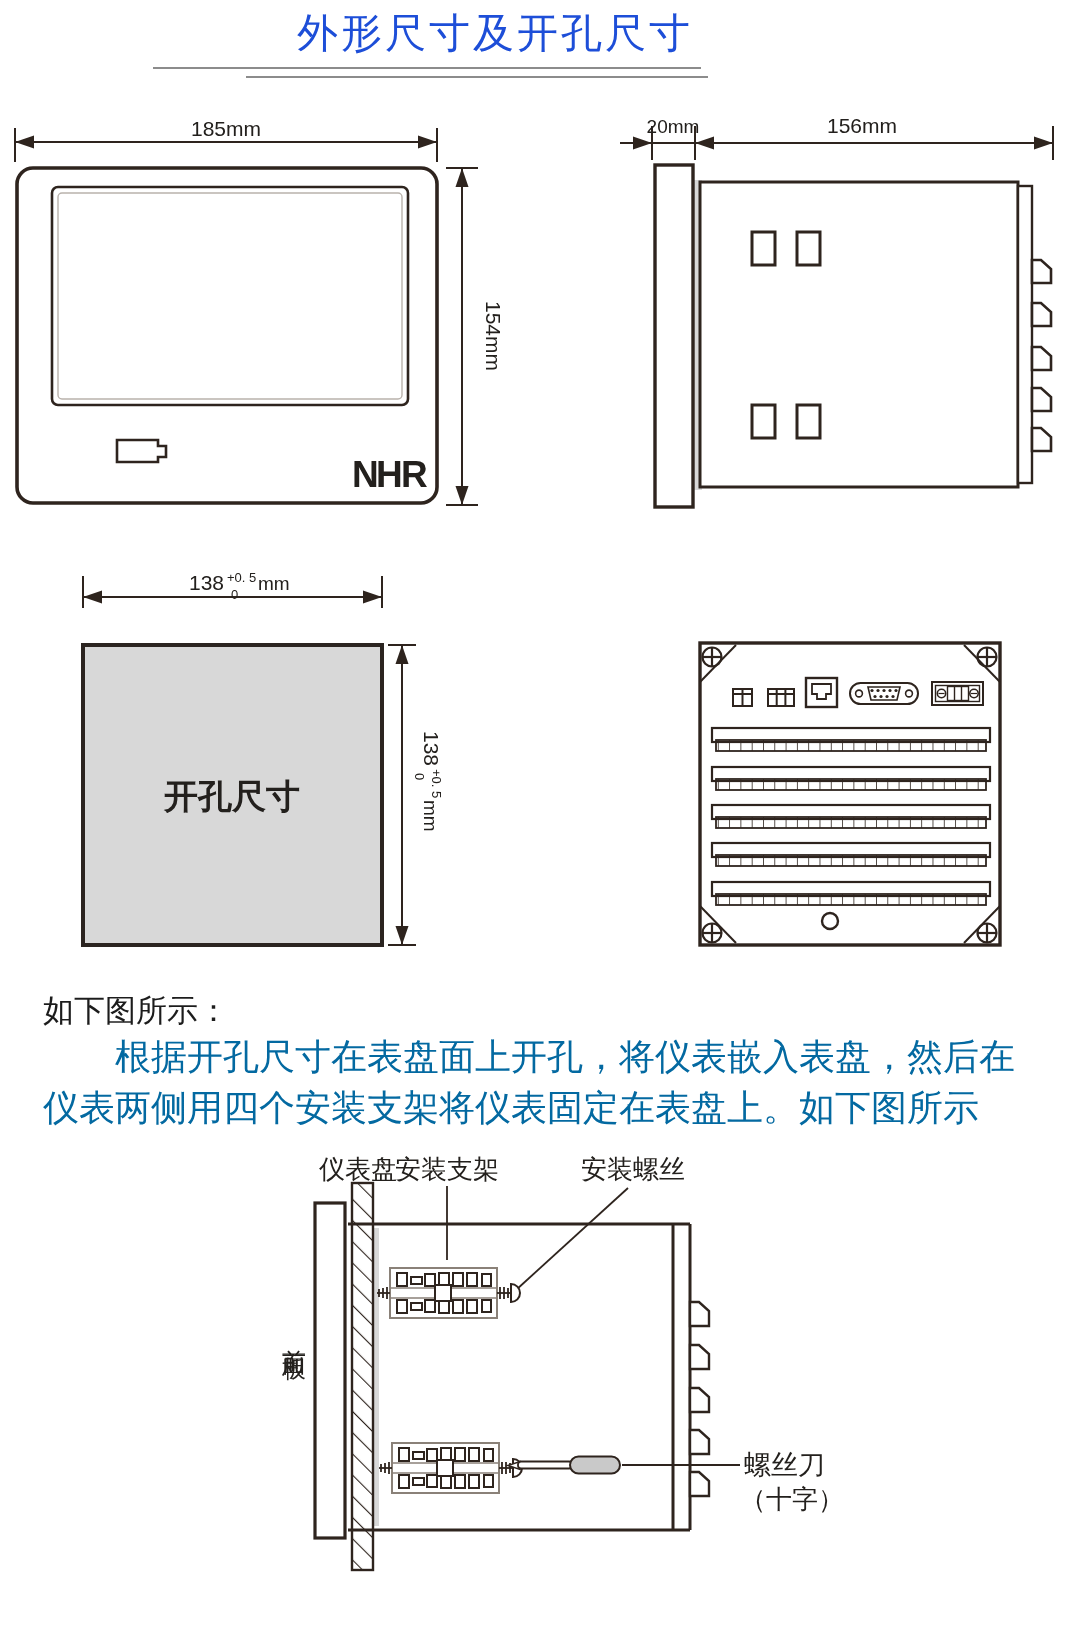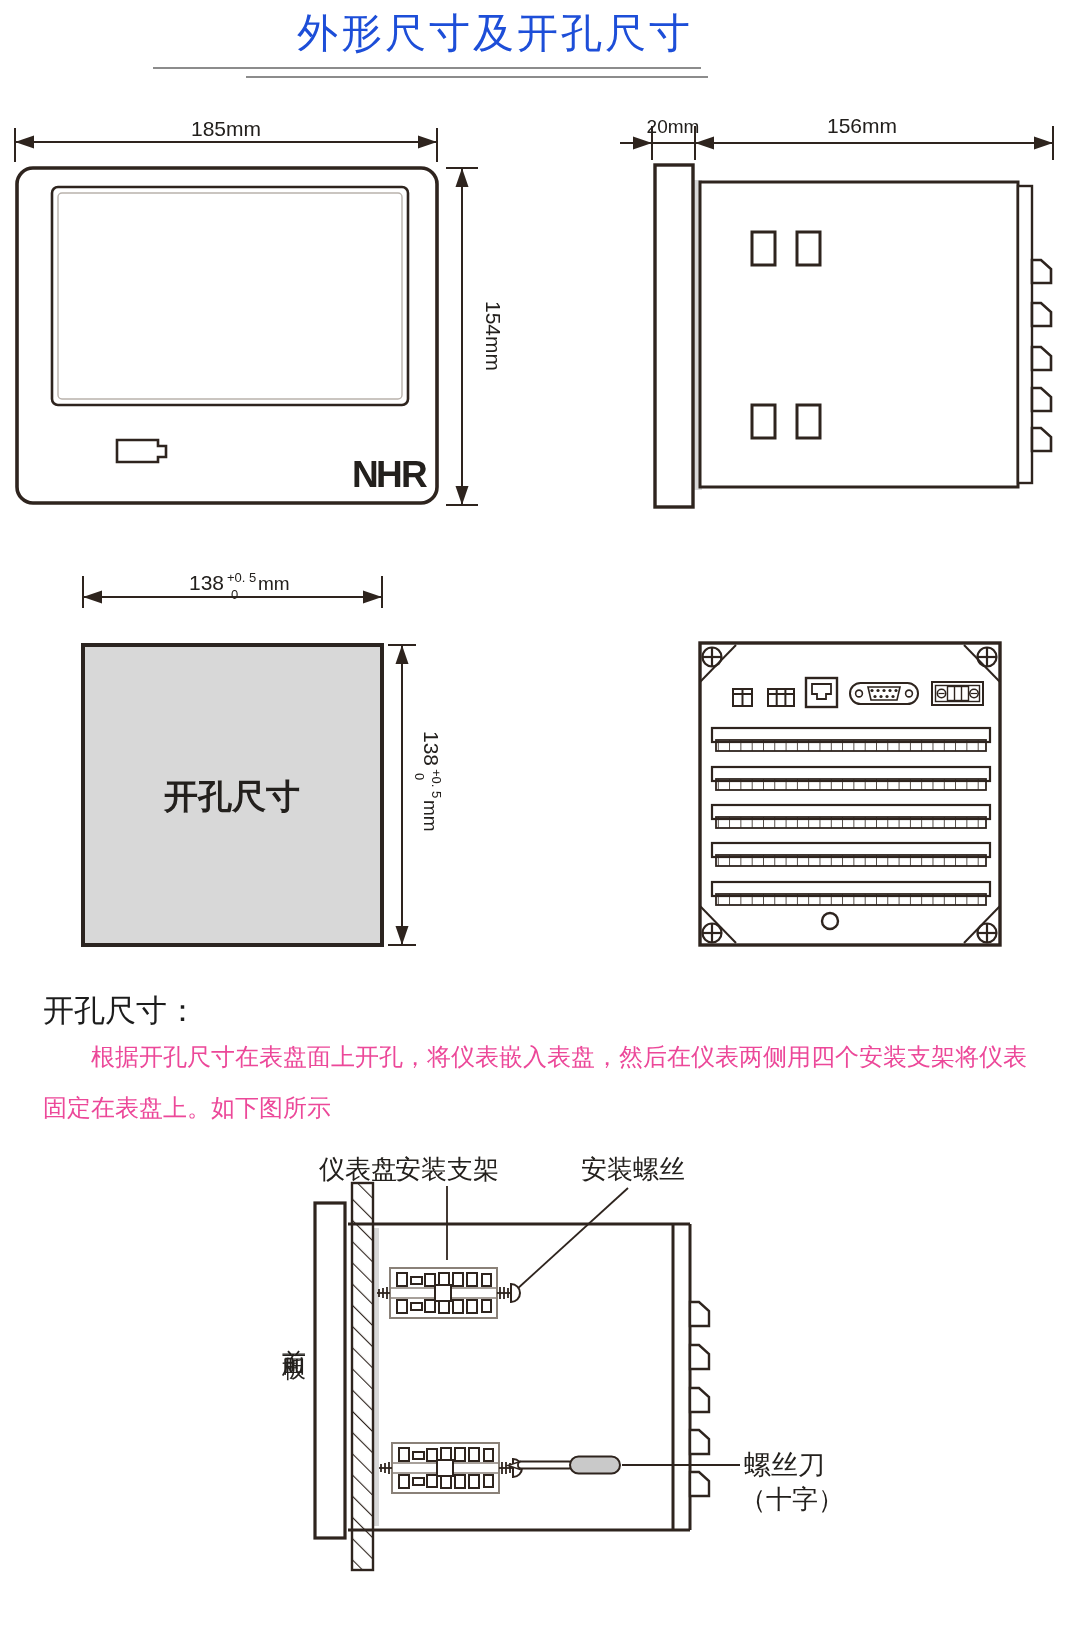--- a/index.html
+++ b/index.html
@@ -3,22 +3,22 @@
 <meta charset="utf-8">
 <style>
   html,body{margin:0;padding:0;background:#fff;}
   #page{position:relative;width:1080px;height:1639px;background:#fff;overflow:hidden;
         font-family:"Liberation Sans",sans-serif;color:#2e241e;}
   .abs{position:absolute;}
   #title{top:6px;left:0;width:990px;text-align:center;font-size:41px;letter-spacing:3px;
          color:#1d4ed8;font-family:"Liberation Sans",sans-serif;}
   .rule{position:absolute;height:2px;background:#8c8c8c;}
   #install-heading{top:990px;left:43px;font-size:31px;font-family:"Liberation Serif",serif;color:#1c1c1c;}
-  #install-paragraph{top:1032px;left:43px;width:1006px;font-size:24px;line-height:51px;
-         text-indent:2em;font-family:"Liberation Serif",serif;color:#ec4899;}
+  #install-paragraph{top:1032px;left:43px;width:1006px;font-size:36px;line-height:51px;
+         text-indent:2em;font-family:"Liberation Serif",serif;color:#0369a1;}
   #front-panel-label{top:1330px;left:278px;writing-mode:vertical-rl;font-size:24px;
          letter-spacing:4px;font-family:"Liberation Serif",serif;color:#23201d;}
   svg text{font-family:"Liberation Sans",sans-serif;fill:#23201d;}
   svg text.serif{font-family:"Liberation Serif",serif;}
 </style>
 </head>
 <body>
 
 <div id="page">
 
@@ -303,16 +303,16 @@
       <rect x="268" y="321.5" width="54" height="7" rx="3" fill="#fff" stroke="#2e241e" stroke-width="1.8"></rect>
       <rect x="320" y="316.5" width="50" height="17" rx="8.5" fill="#c9c9c9" stroke="#2e241e" stroke-width="2"></rect>
     </g>
     <line x1="372" y1="325" x2="490" y2="325" stroke="#2e241e" stroke-width="1.8"></line>
     <text x="494" y="334" font-size="27" class="serif">螺丝刀</text>
     <text x="490" y="368" font-size="26" class="serif">（十字）</text>
   </svg>
 
   <div class="abs" id="front-panel-label">前面板</div>
 
-  <div class="abs" id="install-heading">开孔尺寸：</div>
+  <div class="abs" id="install-heading">如下图所示：</div>
   <div class="abs" id="install-paragraph">根据开孔尺寸在表盘面上开孔，将仪表嵌入表盘，然后在仪表两侧用四个安装支架将仪表固定在表盘上。如下图所示</div>
 
 </div>
 
 </body></html>

